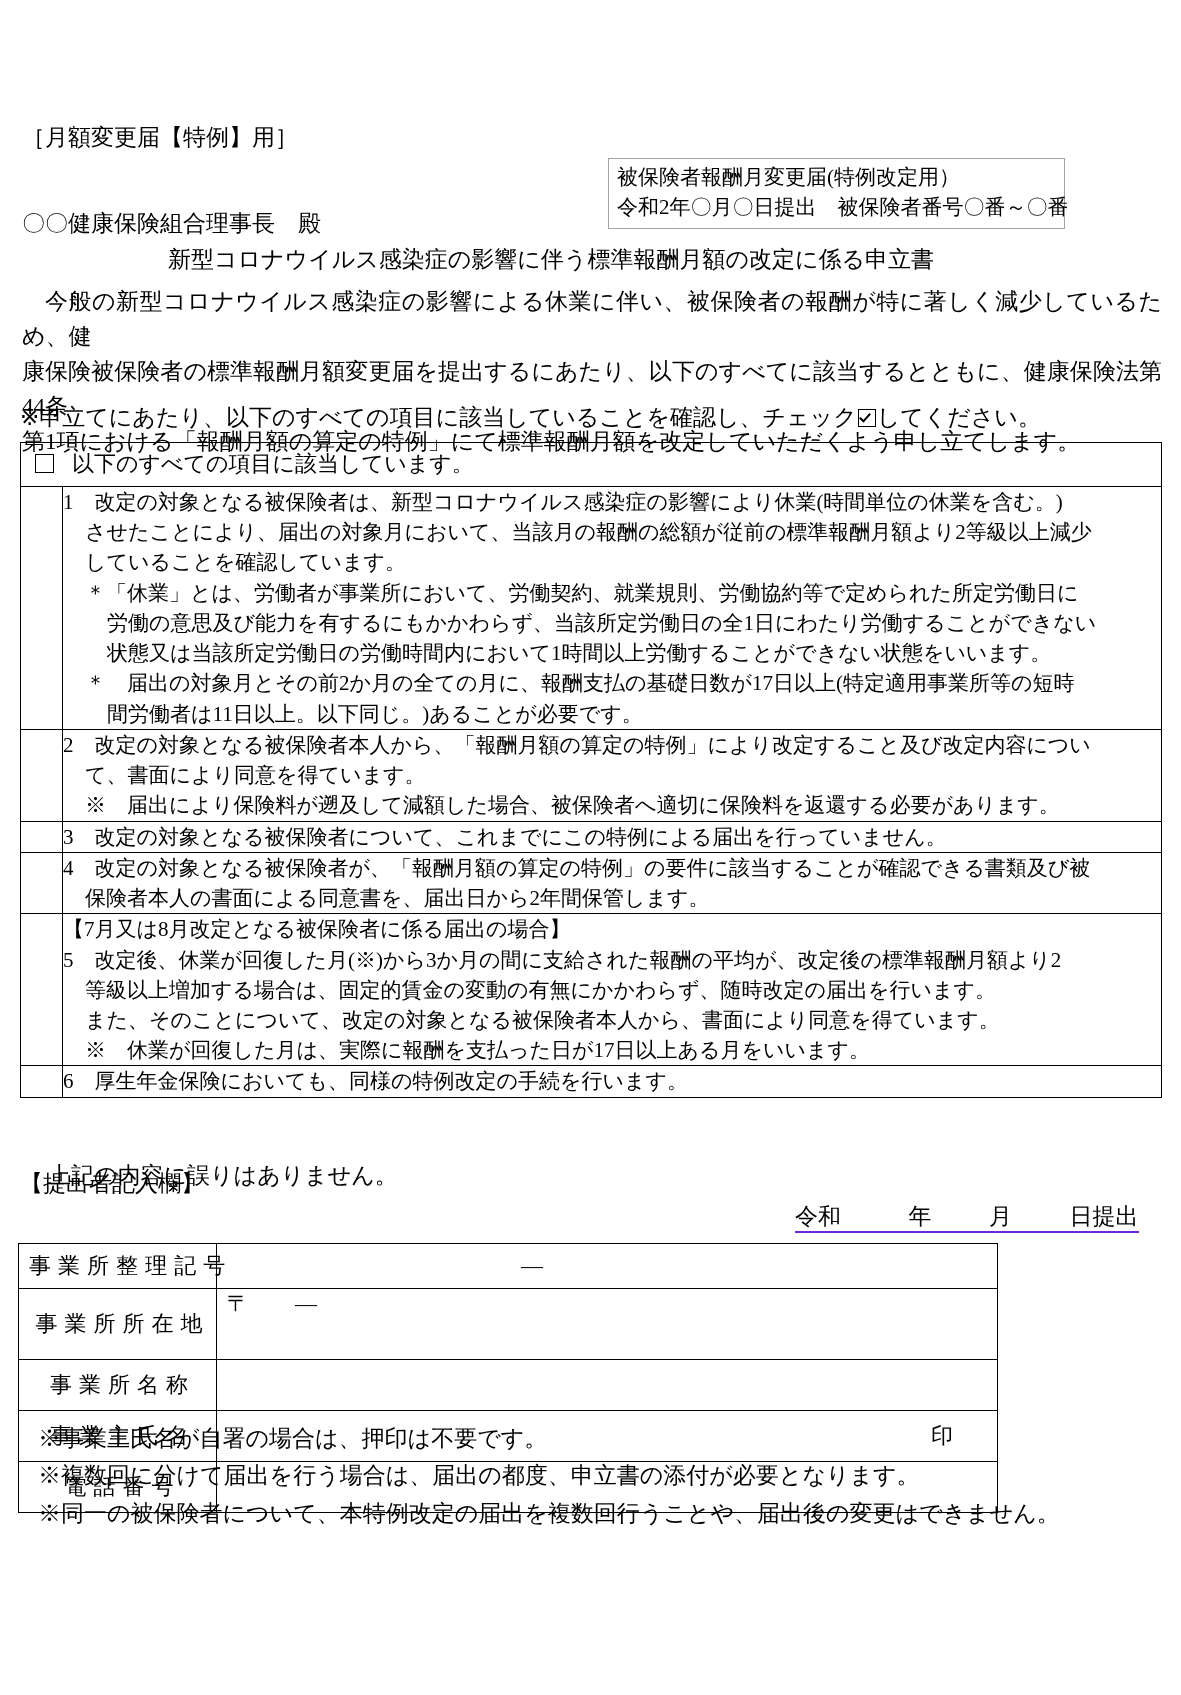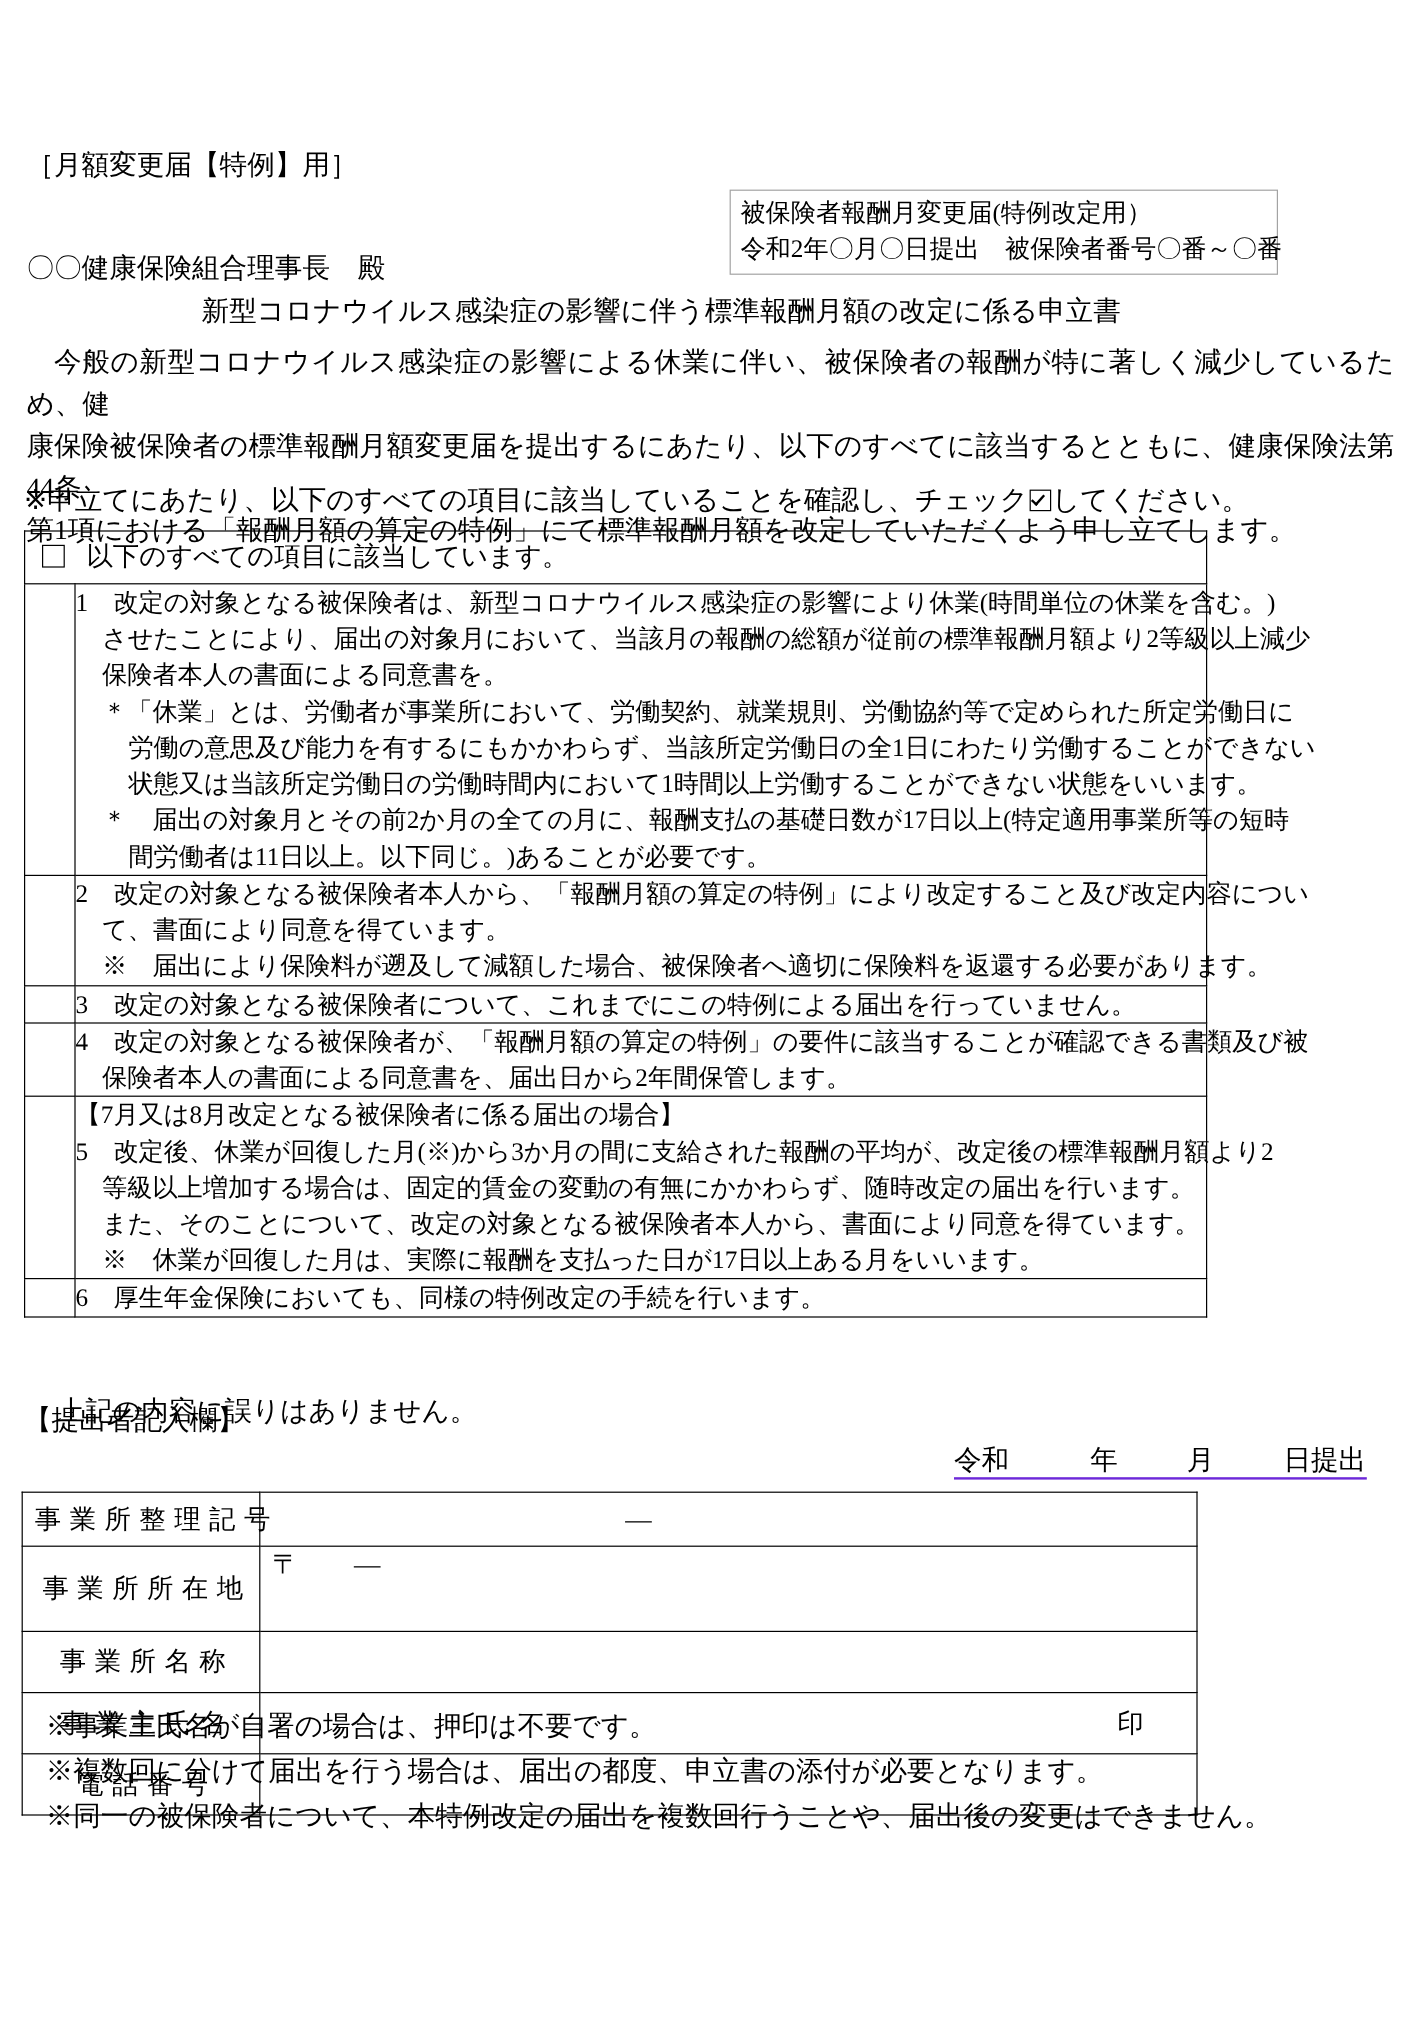--- a/index.html
+++ b/index.html
@@ -104,21 +104,21 @@
     border: solid #000;
     border-width: 0 2px 2px 0;
     transform: rotate(42deg);
   }
 
   
   .cond-table {
     position: absolute;
     left: 20px;
     top: 442px;
-    width: 986px;
+    width: 1142px;
     border-collapse: collapse;
     table-layout: fixed;
     font-size: 21px;
   }
   .cond-table td {
     border: 1px solid #000;
     vertical-align: top;
     padding: 0;
   }
   .cond-table .row-head td {
@@ -255,21 +255,21 @@
       <tr class="row-head">
         <td colspan="2">
           <span class="cbx"></span><span>以下のすべての項目に該当しています。</span>
         </td>
       </tr>
     <tr>
           <td></td>
           <td class="cell-body">
             <div class="ln i1">1　改定の対象となる被保険者は、新型コロナウイルス感染症の影響により休業(時間単位の休業を含む。)</div>
             <div class="ln i2">させたことにより、届出の対象月において、当該月の報酬の総額が従前の標準報酬月額より2等級以上減少</div>
-            <div class="ln i2">保険者本人の書面による同意書を。</div>
+            <div class="ln i2">していることを確認しています。</div>
             <div class="ln i2">＊「休業」とは、労働者が事業所において、労働契約、就業規則、労働協約等で定められた所定労働日に</div>
             <div class="ln i3">労働の意思及び能力を有するにもかかわらず、当該所定労働日の全1日にわたり労働することができない</div>
             <div class="ln i3">状態又は当該所定労働日の労働時間内において1時間以上労働することができない状態をいいます。</div>
             <div class="ln i2">＊　届出の対象月とその前2か月の全ての月に、報酬支払の基礎日数が17日以上(特定適用事業所等の短時</div>
             <div class="ln i3">間労働者は11日以上。以下同じ。)あることが必要です。</div>
           </td>
         </tr>
         <tr>
           <td></td>
           <td class="cell-body">

